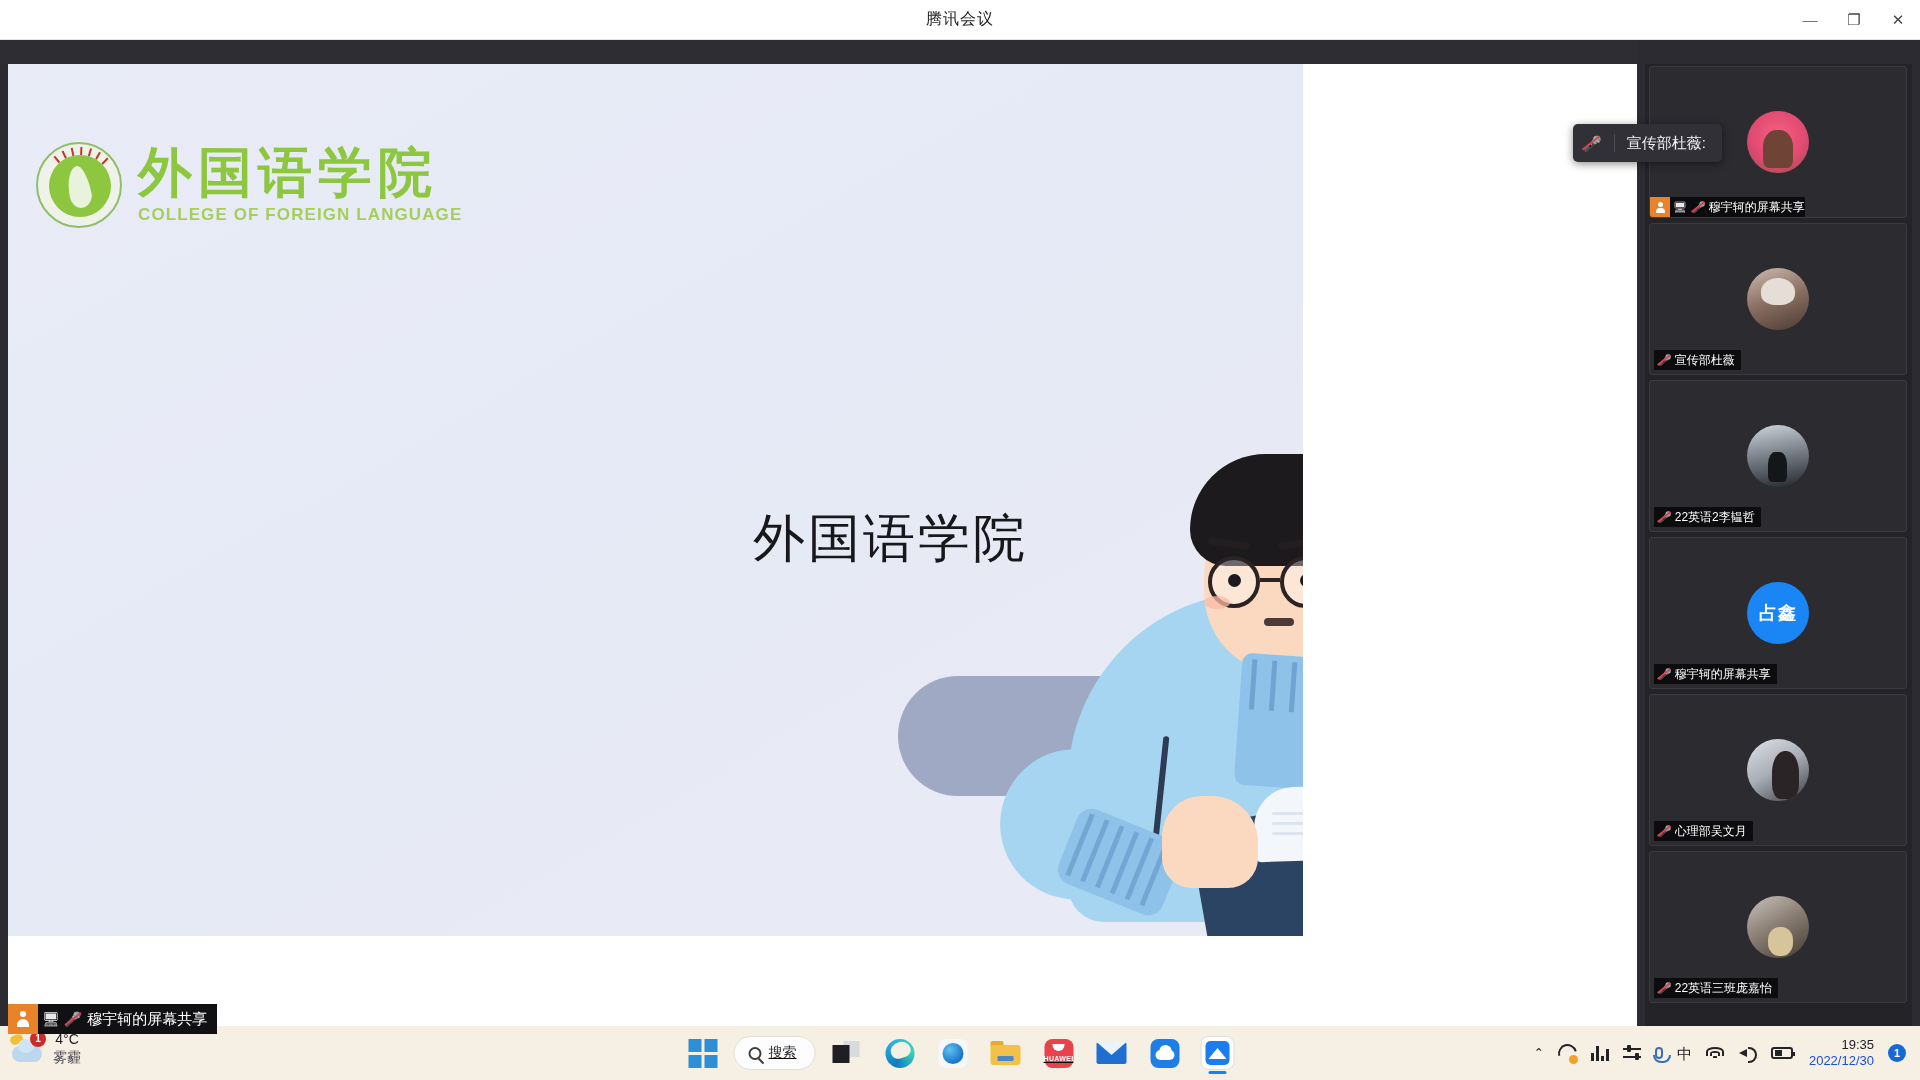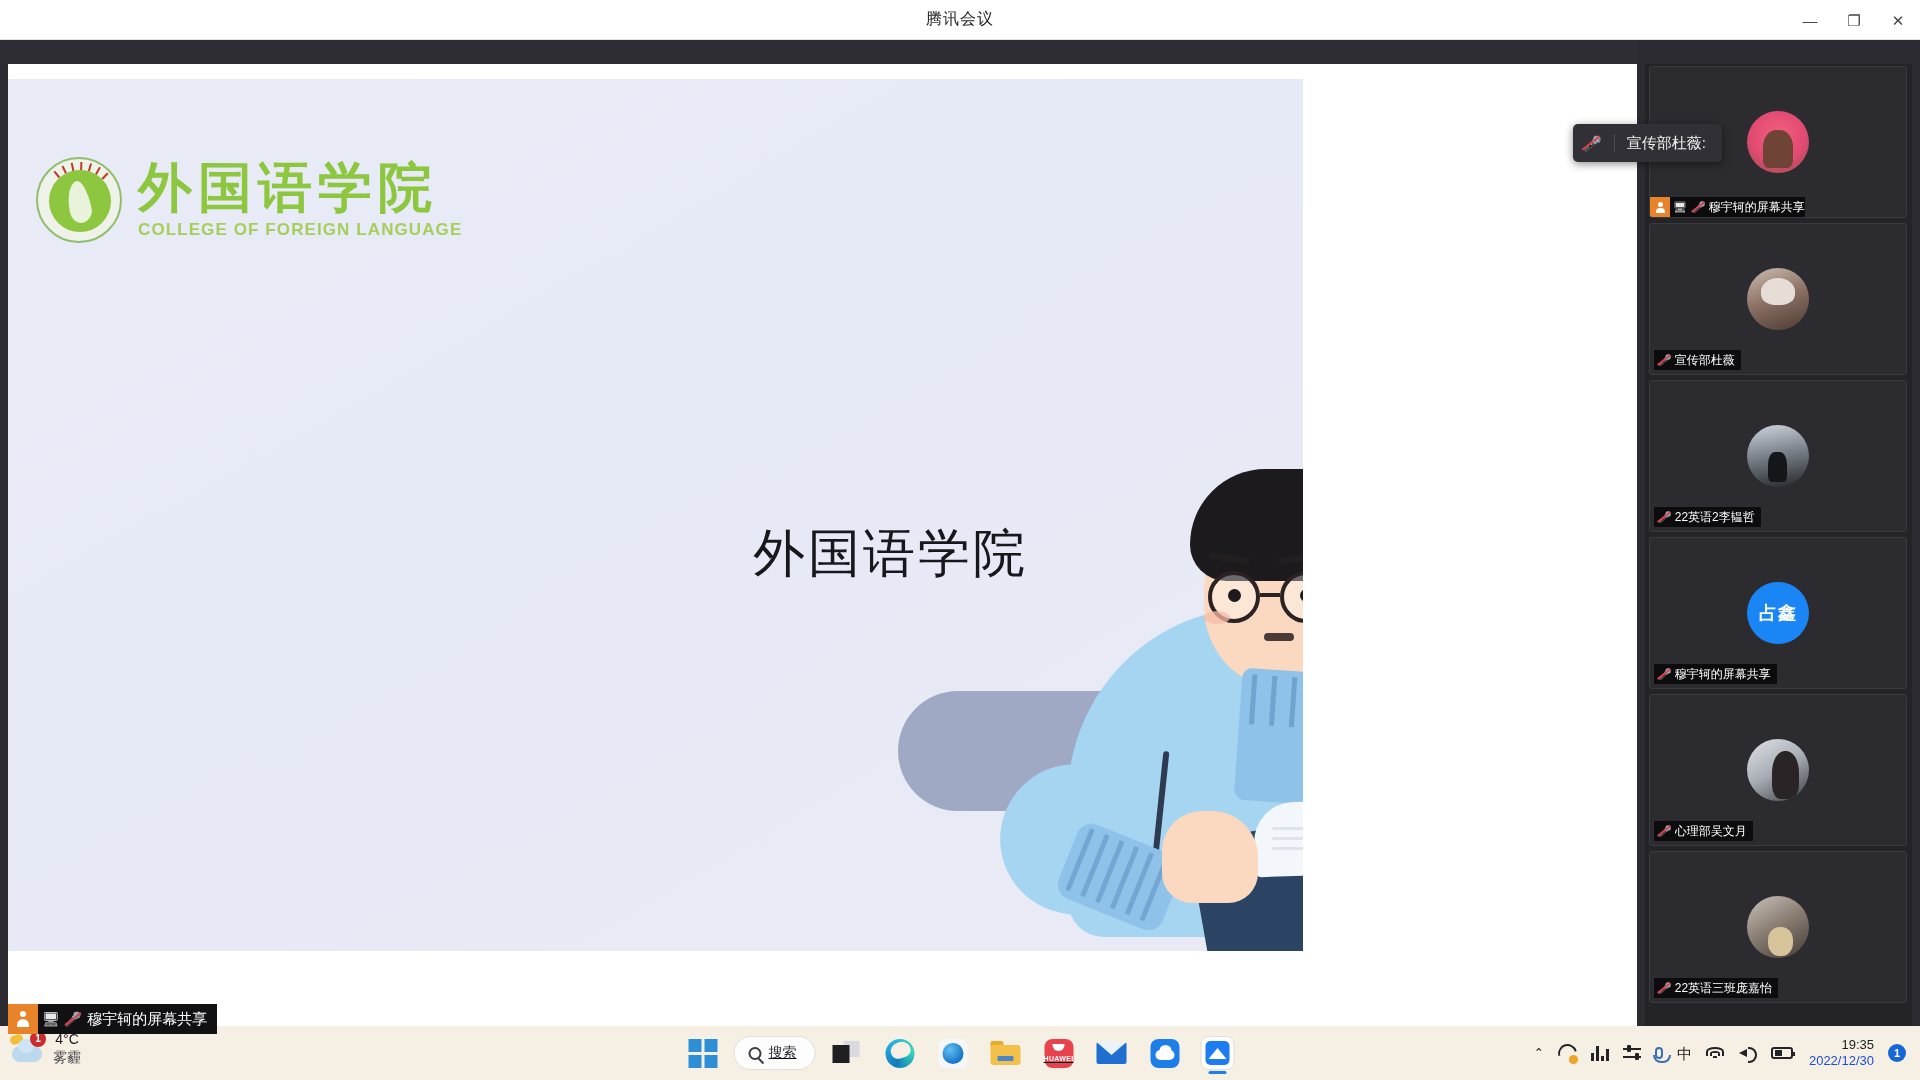--- a/index.html
+++ b/index.html
@@ -6,21 +6,21 @@
   html,body{ width:1920px; height:1080px; overflow:hidden; }
   body{
     font-family:"Liberation Sans","DejaVu Sans",sans-serif;
     background:#1b1b1f;
   }
 
   
   .titlebar{
     position:absolute; left:0; top:0; width:1920px; height:40px;
     background:#ffffff; border-bottom:1px solid #e2e2e4;
-    display:flex; align-items:center; justify-content:center;
+    display:flex; align-items:center; justify-content:center;font-family:Liberation Serif, serif;
   }
   .titlebar .t-title{ font-size:16px; color:#1d1d1f; letter-spacing:1px; }
   .win-ctl{
     position:absolute; right:0; top:0; height:40px; display:flex;
   }
   .win-ctl div{
     width:44px; height:40px; display:flex; align-items:center; justify-content:center;
     color:#44444a; font-size:15px; line-height:1;
   }
 
@@ -35,21 +35,21 @@
     position:absolute; left:0; top:0; width:1637px; height:24px;
     background:#2d2d33;
   }
 
   
   .share-stage{
     position:absolute; left:8px; top:24px; width:1629px; height:970px;
     background:#ffffff; overflow:hidden;
   }
   .slide{
-    position:absolute; left:0; top:15px; width:1295px; height:872px;
+    position:absolute; left:0; top:0; width:1295px; height:872px;
     background:linear-gradient(150deg,#e9ecf7 0%,#e6eaf6 45%,#e9eaf5 100%);
     overflow:hidden;
     padding-left:40px;
   }
 
   
   .logo-row{ position:absolute; left:28px; top:78px; display:flex; align-items:center; gap:16px; }
   .logo-seal{
     width:86px; height:86px; border-radius:50%;
     border:2px solid #8fbf6d; background:#eef2e8;

